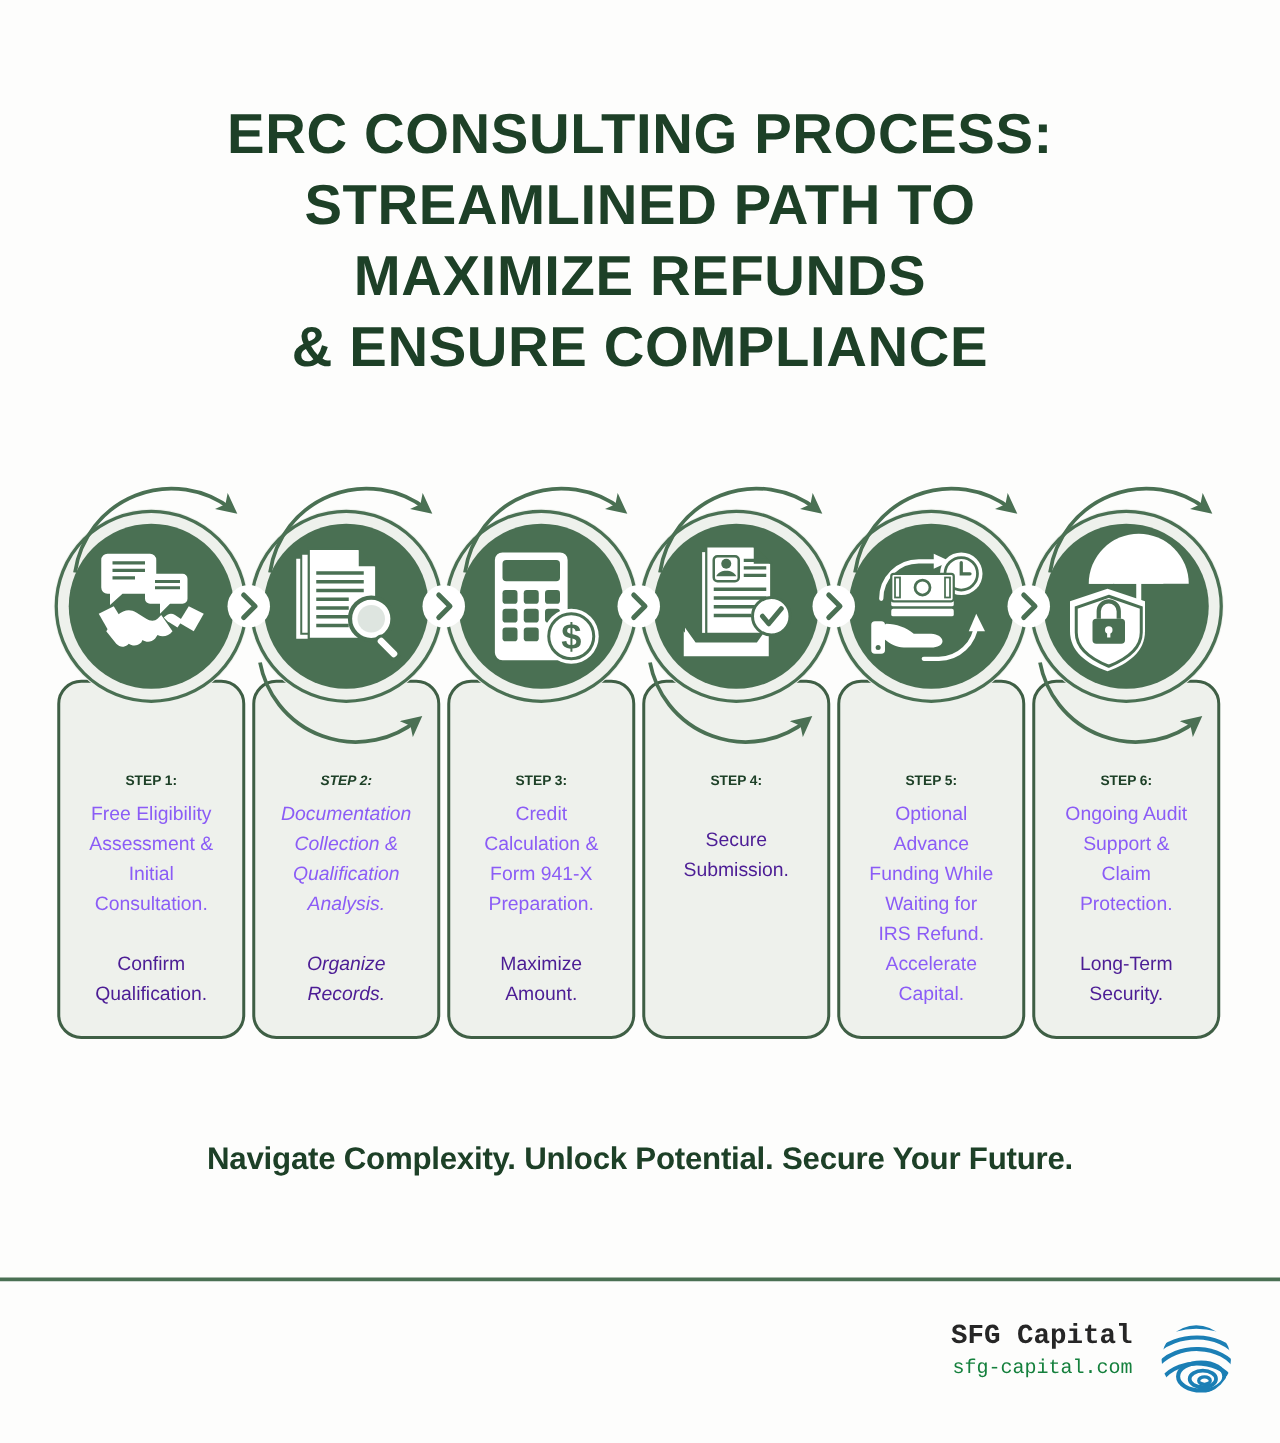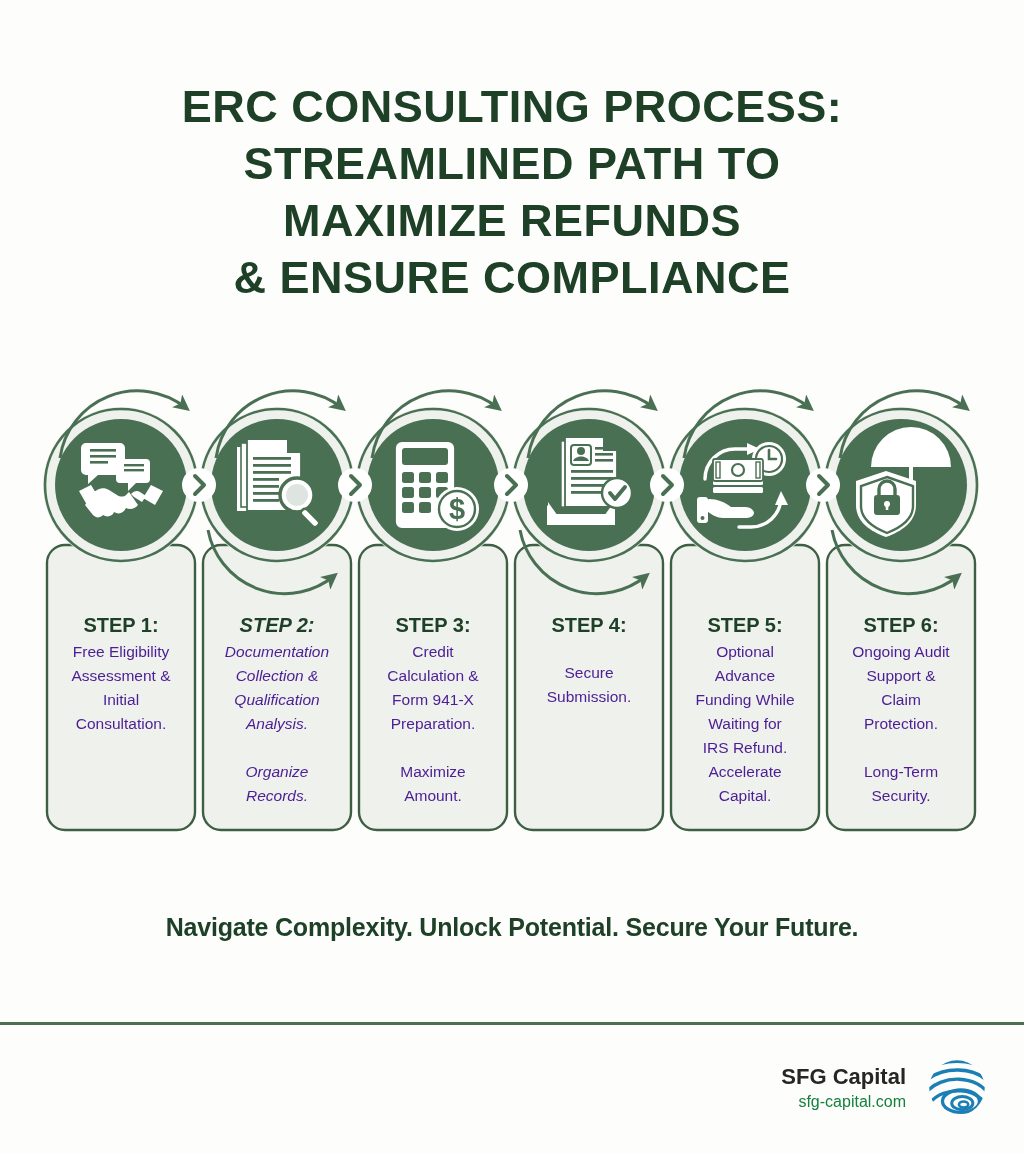--- a/index.html
+++ b/index.html
@@ -65,26 +65,26 @@
     position: absolute;
     top: 0;
     width: 146px;
     height: 285px;
     padding-top: 68px;
     text-align: center;
   }
   .card-title {
     color: #1d4027;
     font-weight: 700;
-    font-size: 20px;
+    font-size: 11px;
     line-height: 24px;
     margin-bottom: 3px;
   }
   .card-body {
-    color: #4c1d95;
+    color: #8b5cf6;
     font-size: 15.5px;
     line-height: 24px;
     white-space: pre-line;
     padding: 0 3px;
   }
   .card-sub {
     color: #4c1d95;
     font-size: 15.5px;
     line-height: 24px;
     white-space: pre-line;
@@ -112,22 +112,23 @@
     left: 0;
     width: 1024px;
     height: 3px;
     background: #4a7053;
   }
   .footer {
     position: absolute;
     top: 1055px;
     right: 34px;
     display: flex;
-    align-items: center;
+    align-items: flex-start;
     gap: 18px;
+    font-family: Liberation Mono, monospace;
   }
   .brand-text { text-align: right; }
   .brand-name {
     color: #262626;
     font-size: 22px;
     font-weight: 700;
     line-height: 28px;
   }
   .brand-url {
     color: #15803d;
@@ -360,20 +361,22 @@
     </svg>
   </div>
 
   <div class="cards">
     <div class="card" style="left:48px;">
       <div class="card-title">STEP 1:</div>
       <div class="card-body">Free Eligibility
 Assessment &amp;
 Initial
 Consultation.</div>
+      <div class="card-sub">Confirm
+Qualification.</div>
     </div>
     <div class="card" style="left:204px;font-style:italic;">
       <div class="card-title">STEP 2:</div>
       <div class="card-body">Documentation
 Collection &amp;
 Qualification
 Analysis.</div>
       <div class="card-sub">Organize
 Records.</div>
     </div>

